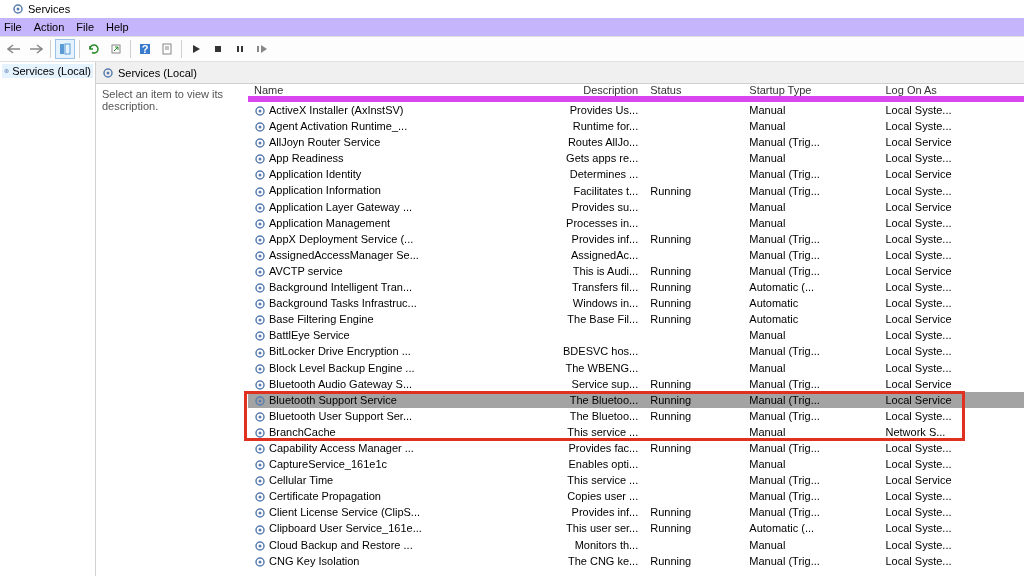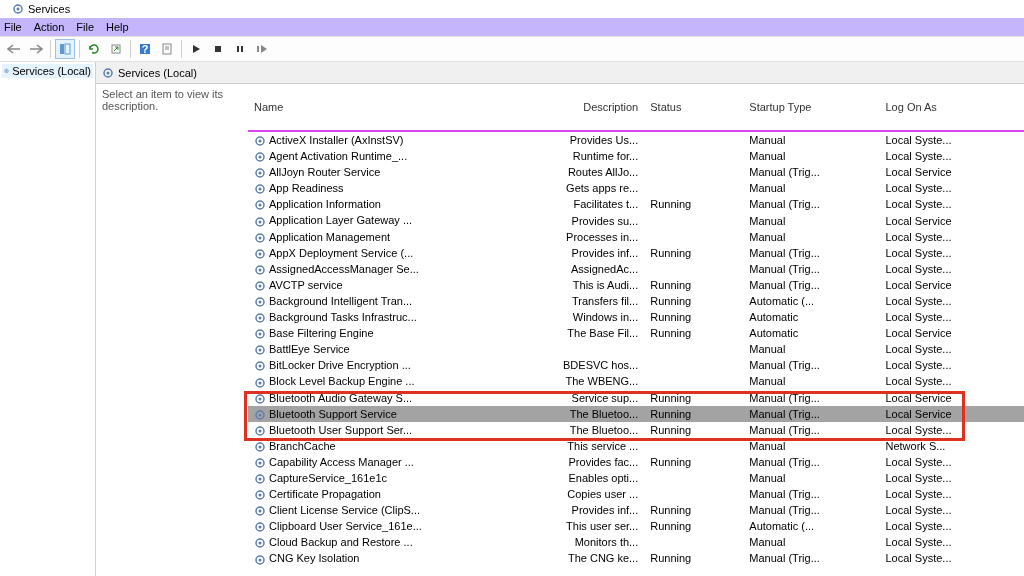--- a/index.html
+++ b/index.html
@@ -13,21 +13,21 @@
   .tsep { width: 1px; height: 18px; background: #d0d0d0; margin: 0 2px; }
   .main { display: flex; height: calc(100vh - 62px); }
   .tree { width: 96px; border-right: 1px solid #d0d0d0; padding: 2px; }
   .tree-item { display: flex; align-items: center; gap: 3px; padding: 1px 2px; background: #e5f3ff; white-space: nowrap; }
   .content { flex: 1; display: flex; flex-direction: column; }
   .content-header { height: 22px; display: flex; align-items: center; gap: 4px; padding: 0 6px; background: #f0f0f0; border-bottom: 1px solid #d0d0d0; }
   .content-body { flex: 1; display: flex; overflow: hidden; }
   .desc-pane { width: 152px; padding: 4px 6px; color: #555; }
   .list-pane { flex: 1; overflow: auto; }
   table { border-collapse: collapse; width: 100%; table-layout: fixed; }
-  th { text-align: left; font-weight: 400; padding: 17px 6px; border-bottom: 2px solid #d946ef; background: #fff; color: #333; position: sticky; top: 0; }
+  th { text-align: left; font-weight: 400; padding: 0 6px; border-bottom: 6px solid #d946ef; background: #fff; color: #333; position: sticky; top: 0; }
   td { padding: 1px 6px; white-space: nowrap; overflow: hidden; text-overflow: ellipsis; vertical-align: middle; height: 14px; line-height: 14px; }
   tr.selected { background: #a3a3a3; }
   .svc-icon { width: 12px; height: 12px; display: inline-block; vertical-align: middle; margin-right: 3px; }
   .col-name { width: 134px; }
   .col-desc { width: 58px; text-align: right; }
   .col-status { width: 48px; }
   .col-startup { width: 66px; }
   .col-logon { width: 70px; }
   .gear-svg circle.rim { fill: none; stroke: #5a7db0; stroke-width: 1.5; }
   .gear-svg circle.hub { fill: #5a7db0; }
@@ -193,20 +193,30 @@
                   </svg><span>App Readiness</span></td>
                 <td class="col-desc">Gets apps re...</td>
                 <td class="col-status"></td>
                 <td class="col-startup">Manual</td>
                 <td class="col-logon">Local Syste...</td>
               </tr>
               <tr class="row">
                 <td class="col-name"><svg class="svc-icon gear-svg" viewBox="0 0 12 12">
                     <circle class="rim" cx="6" cy="6" r="4"></circle>
                     <circle class="hub" cx="6" cy="6" r="1.5"></circle>
+                  </svg><span>Application Identity</span></td>
+                <td class="col-desc">Determines ...</td>
+                <td class="col-status"></td>
+                <td class="col-startup">Manual (Trig...</td>
+                <td class="col-logon">Local Service</td>
+              </tr>
+              <tr class="row">
+                <td class="col-name"><svg class="svc-icon gear-svg" viewBox="0 0 12 12">
+                    <circle class="rim" cx="6" cy="6" r="4"></circle>
+                    <circle class="hub" cx="6" cy="6" r="1.5"></circle>
                   </svg><span>Application Information</span></td>
                 <td class="col-desc">Facilitates t...</td>
                 <td class="col-status">Running</td>
                 <td class="col-startup">Manual (Trig...</td>
                 <td class="col-logon">Local Syste...</td>
               </tr>
               <tr class="row">
                 <td class="col-name"><svg class="svc-icon gear-svg" viewBox="0 0 12 12">
                     <circle class="rim" cx="6" cy="6" r="4"></circle>
                     <circle class="hub" cx="6" cy="6" r="1.5"></circle>
@@ -368,20 +378,30 @@
               </tr>
               <tr class="row">
                 <td class="col-name"><svg class="svc-icon gear-svg" viewBox="0 0 12 12">
                     <circle class="rim" cx="6" cy="6" r="4"></circle>
                     <circle class="hub" cx="6" cy="6" r="1.5"></circle>
                   </svg><span>CaptureService_161e1c</span></td>
                 <td class="col-desc">Enables opti...</td>
                 <td class="col-status"></td>
                 <td class="col-startup">Manual</td>
                 <td class="col-logon">Local Syste...</td>
+              </tr>
+              <tr class="row">
+                <td class="col-name"><svg class="svc-icon gear-svg" viewBox="0 0 12 12">
+                    <circle class="rim" cx="6" cy="6" r="4"></circle>
+                    <circle class="hub" cx="6" cy="6" r="1.5"></circle>
+                  </svg><span>Cellular Time</span></td>
+                <td class="col-desc">This service ...</td>
+                <td class="col-status"></td>
+                <td class="col-startup">Manual (Trig...</td>
+                <td class="col-logon">Local Service</td>
               </tr>
               <tr class="row">
                 <td class="col-name"><svg class="svc-icon gear-svg" viewBox="0 0 12 12">
                     <circle class="rim" cx="6" cy="6" r="4"></circle>
                     <circle class="hub" cx="6" cy="6" r="1.5"></circle>
                   </svg><span>Certificate Propagation</span></td>
                 <td class="col-desc">Copies user ...</td>
                 <td class="col-status"></td>
                 <td class="col-startup">Manual (Trig...</td>
                 <td class="col-logon">Local Syste...</td>

